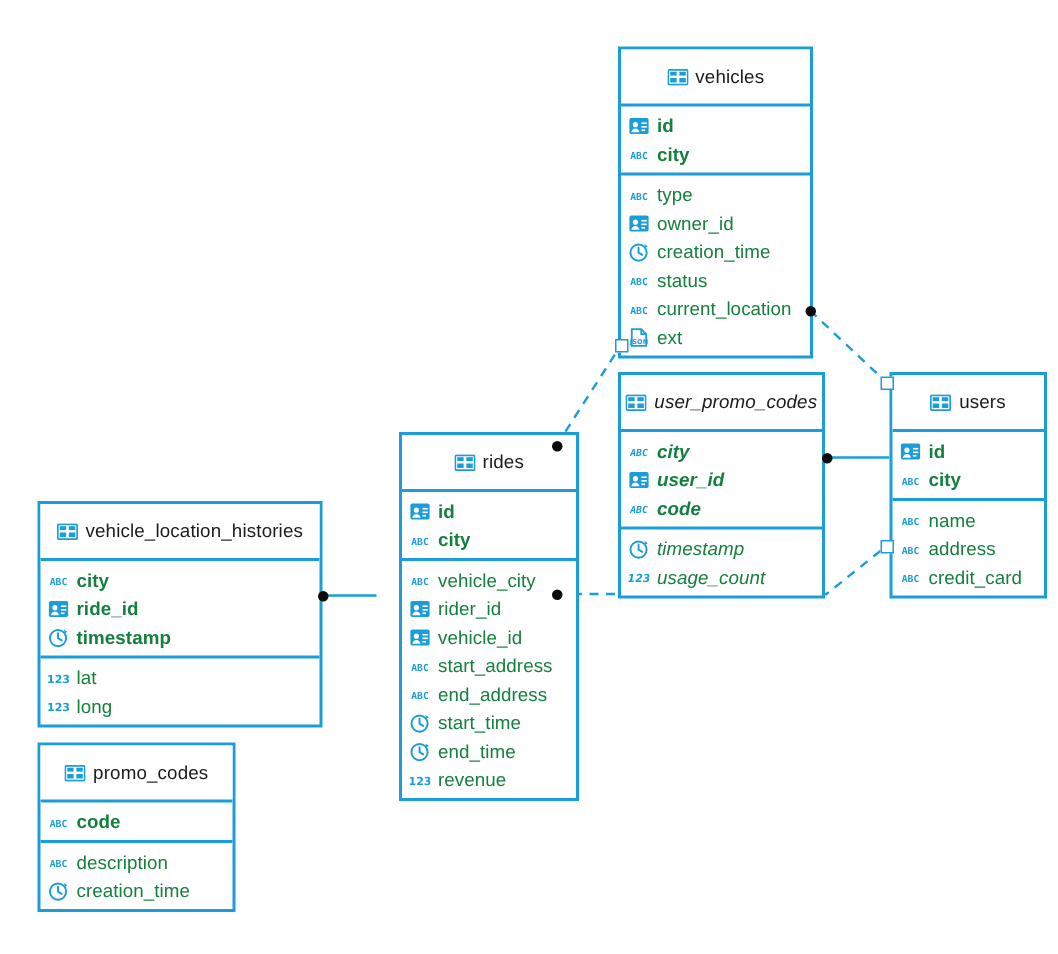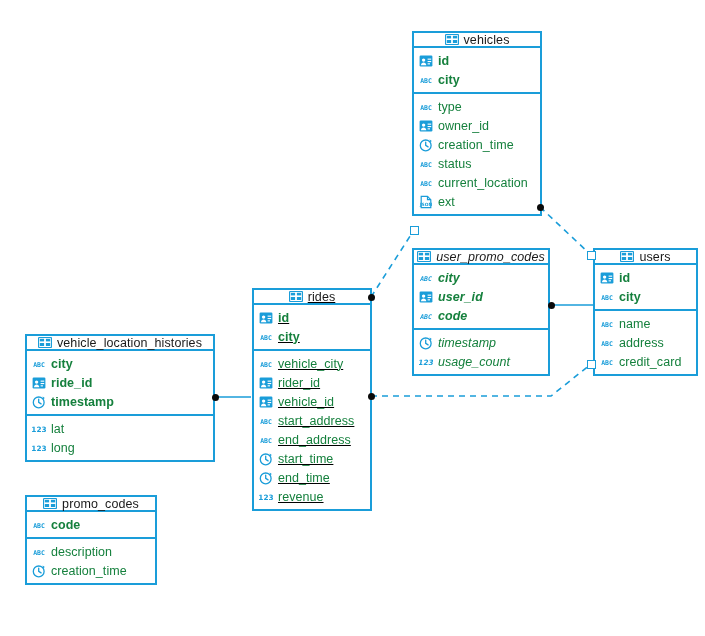--- a/index.html
+++ b/index.html
@@ -30,21 +30,21 @@
 
   .entity {
     position: absolute;
     box-sizing: border-box;
     border: 2px solid #1a9dd9;
     background: #ffffff;
     z-index: 5;
   }
   .entity-header {
     box-sizing: border-box;
-    height: 15px;
+    height: 38px;
     border-bottom: 2px solid #1a9dd9;
     background: #ffffff;
     display: flex;
     align-items: center;
     justify-content: center;
     gap: 5px;
     padding: 0 6px;
   }
   .entity-title {
     font-size: 12.5px;
@@ -342,21 +342,21 @@
         <div class="field">
           <span>
             <svg class="tico" viewBox="0 0 16 14">
               <text x="8" y="10.6" text-anchor="middle" font-family="DejaVu Sans Mono, monospace" font-size="7.4" font-weight="bold" fill="#1a9dd9">ABC</text>
             </svg>
           </span>
           <span class="field-name">credit_card</span>
         </div>
       </div>
     </div>
-    <div class="entity" style="left: 252px; top: 288px; width: 120px; text-decoration: underline;">
+    <div class="entity" style="left: 266px; top: 288px; width: 120px;">
       <div class="entity-header">
         <span>
           <svg class="hico" viewBox="0 0 14 11">
             <rect x="0.5" y="0.5" width="13" height="10" rx="1" fill="none" stroke="#1a9dd9" stroke-width="1.2"></rect>
             <rect x="1.8" y="1.8" width="4.3" height="2.6" fill="#1a9dd9"></rect>
             <rect x="7.9" y="1.8" width="4.3" height="2.6" fill="#1a9dd9"></rect>
             <rect x="1.8" y="6" width="4.3" height="3" fill="#1a9dd9"></rect>
             <rect x="7.9" y="6" width="4.3" height="3" fill="#1a9dd9"></rect>
           </svg>
         </span>

